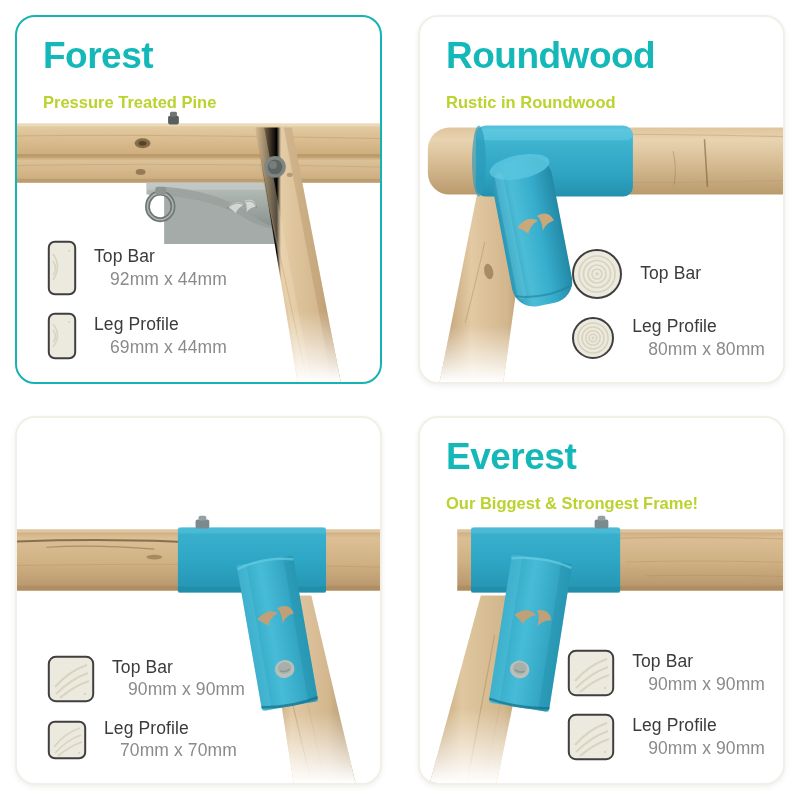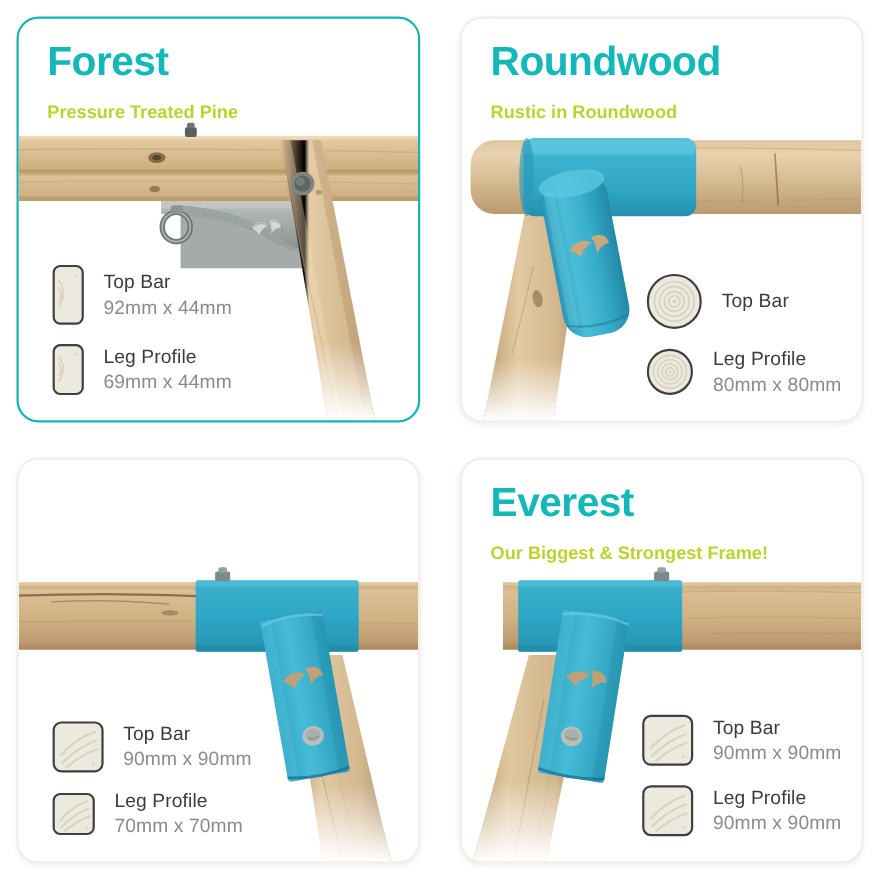--- a/index.html
+++ b/index.html
@@ -98,20 +98,21 @@
   .spec-name {
     font-size: 17.5px;
     color: #3b3b3b;
     letter-spacing: 0.1px;
   }
   .spec-dim {
     font-size: 17.5px;
     color: #8a8a8a;
     margin-top: 3px;
     letter-spacing: 0.1px;
+    margin-left: 16px;
   }
 </style>
 </head>
 <body>
 
 <div id="grid">
 
   <div class="card selected">
     <div class="art">
       <svg viewBox="0 0 370 370" preserveAspectRatio="none">

